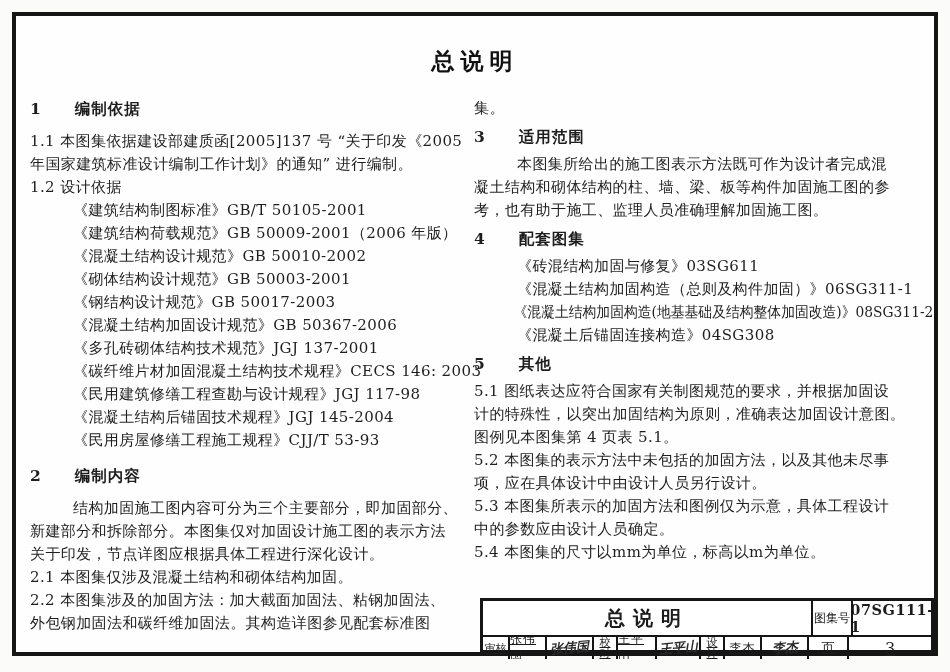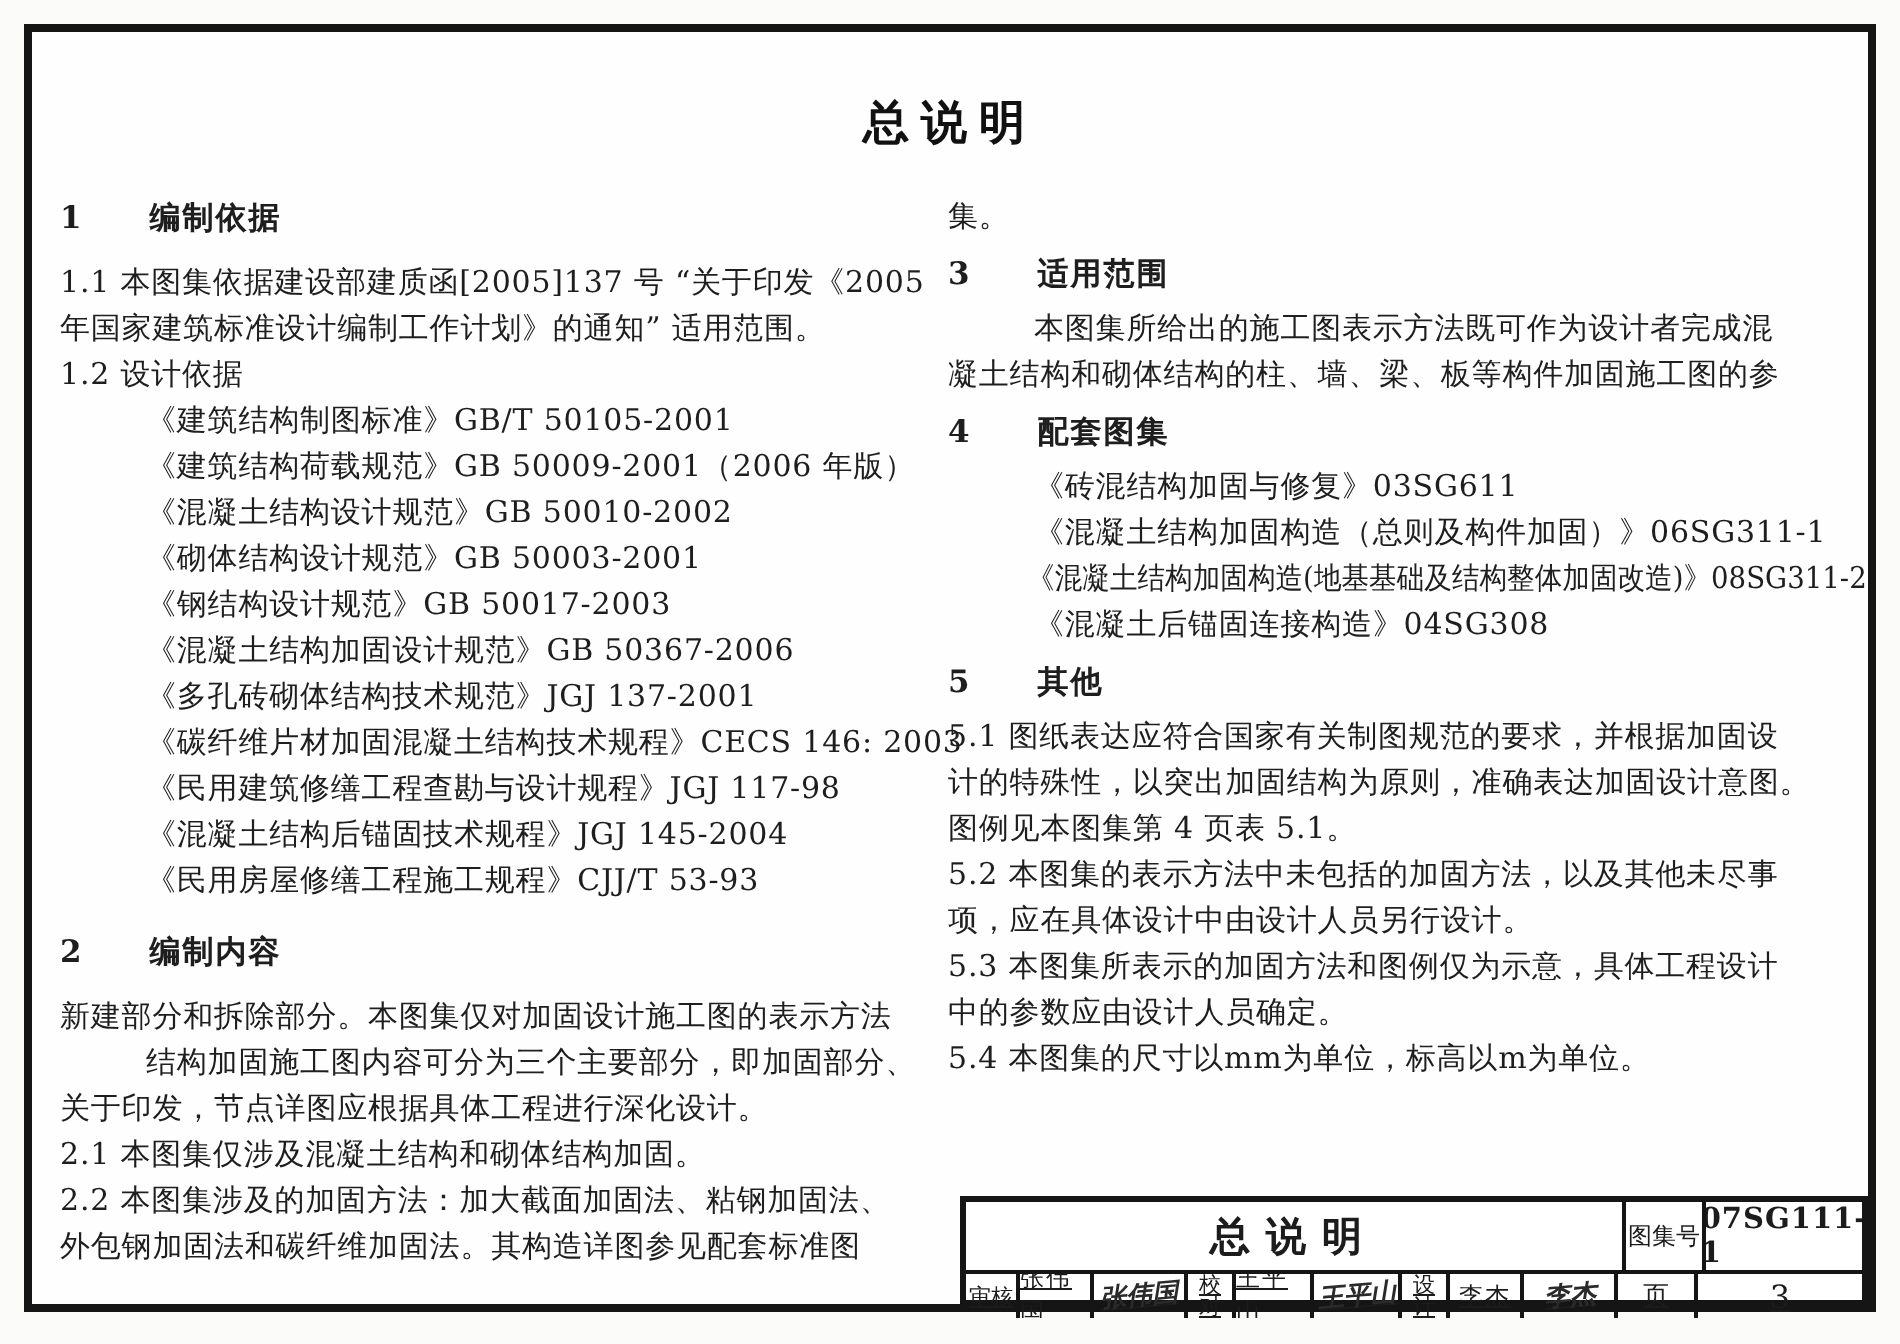--- a/index.html
+++ b/index.html
@@ -62,47 +62,48 @@
 </head>
 <body>
 
 <div class="frame"></div>
 
 <div class="doc-title">总说明</div>
 
 <div class="col col-left">
     <div class="line heading">1　　编制依据</div>
     <div class="line body">1.1 本图集依据建设部建质函[2005]137 号 “关于印发《2005</div>
-    <div class="line body">年国家建筑标准设计编制工作计划》的通知” 适用范围。</div>
+    <div class="line body">年国家建筑标准设计编制工作计划》的通知” 进行编制。</div>
     <div class="line body">1.2 设计依据</div>
     <div class="line list">《建筑结构制图标准》GB/T 50105-2001</div>
     <div class="line list">《建筑结构荷载规范》GB 50009-2001（2006 年版）</div>
     <div class="line list">《混凝土结构设计规范》GB 50010-2002</div>
     <div class="line list">《砌体结构设计规范》GB 50003-2001</div>
     <div class="line list">《钢结构设计规范》GB 50017-2003</div>
     <div class="line list">《混凝土结构加固设计规范》GB 50367-2006</div>
     <div class="line list">《多孔砖砌体结构技术规范》JGJ 137-2001</div>
     <div class="line list">《碳纤维片材加固混凝土结构技术规程》CECS 146: 2003</div>
     <div class="line list">《民用建筑修缮工程查勘与设计规程》JGJ 117-98</div>
     <div class="line list">《混凝土结构后锚固技术规程》JGJ 145-2004</div>
     <div class="line list">《民用房屋修缮工程施工规程》CJJ/T 53-93</div>
     <div class="line heading">2　　编制内容</div>
+    <div class="line indent">结构加固施工图内容可分为三个主要部分，即加固部分、</div>
     <div class="line body">新建部分和拆除部分。本图集仅对加固设计施工图的表示方法</div>
-    <div class="line indent">结构加固施工图内容可分为三个主要部分，即加固部分、</div>
     <div class="line body">关于印发，节点详图应根据具体工程进行深化设计。</div>
     <div class="line body">2.1 本图集仅涉及混凝土结构和砌体结构加固。</div>
     <div class="line body">2.2 本图集涉及的加固方法：加大截面加固法、粘钢加固法、</div>
     <div class="line body">外包钢加固法和碳纤维加固法。其构造详图参见配套标准图</div>
   </div>
 
 <div class="col col-right">
     <div class="line body">集。</div>
     <div class="line heading">3　　适用范围</div>
     <div class="line indent">本图集所给出的施工图表示方法既可作为设计者完成混</div>
     <div class="line body">凝土结构和砌体结构的柱、墙、梁、板等构件加固施工图的参</div>
+    <div class="line body">考，也有助于施工、监理人员准确理解加固施工图。</div>
     <div class="line heading">4　　配套图集</div>
     <div class="line list">《砖混结构加固与修复》03SG611</div>
     <div class="line list">《混凝土结构加固构造（总则及构件加固）》06SG311-1</div>
     <div class="line list-condensed">《混凝土结构加固构造(地基基础及结构整体加固改造)》08SG311-2</div>
     <div class="line list">《混凝土后锚固连接构造》04SG308</div>
     <div class="line heading">5　　其他</div>
     <div class="line body">5.1 图纸表达应符合国家有关制图规范的要求，并根据加固设</div>
     <div class="line body">计的特殊性，以突出加固结构为原则，准确表达加固设计意图。</div>
     <div class="line body">图例见本图集第 4 页表 5.1。</div>
     <div class="line body">5.2 本图集的表示方法中未包括的加固方法，以及其他未尽事</div>

